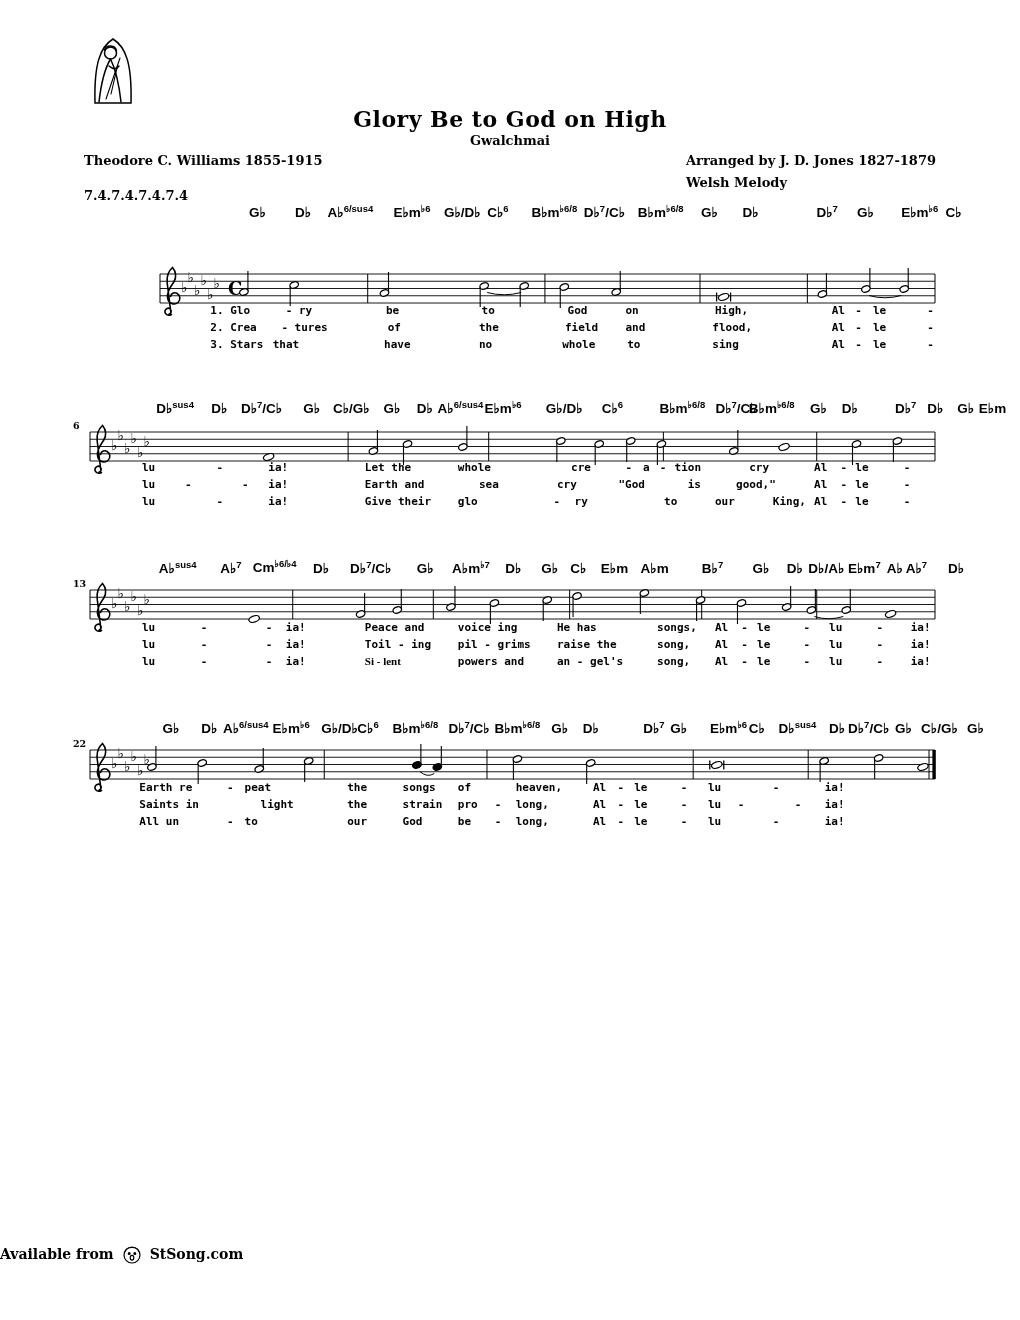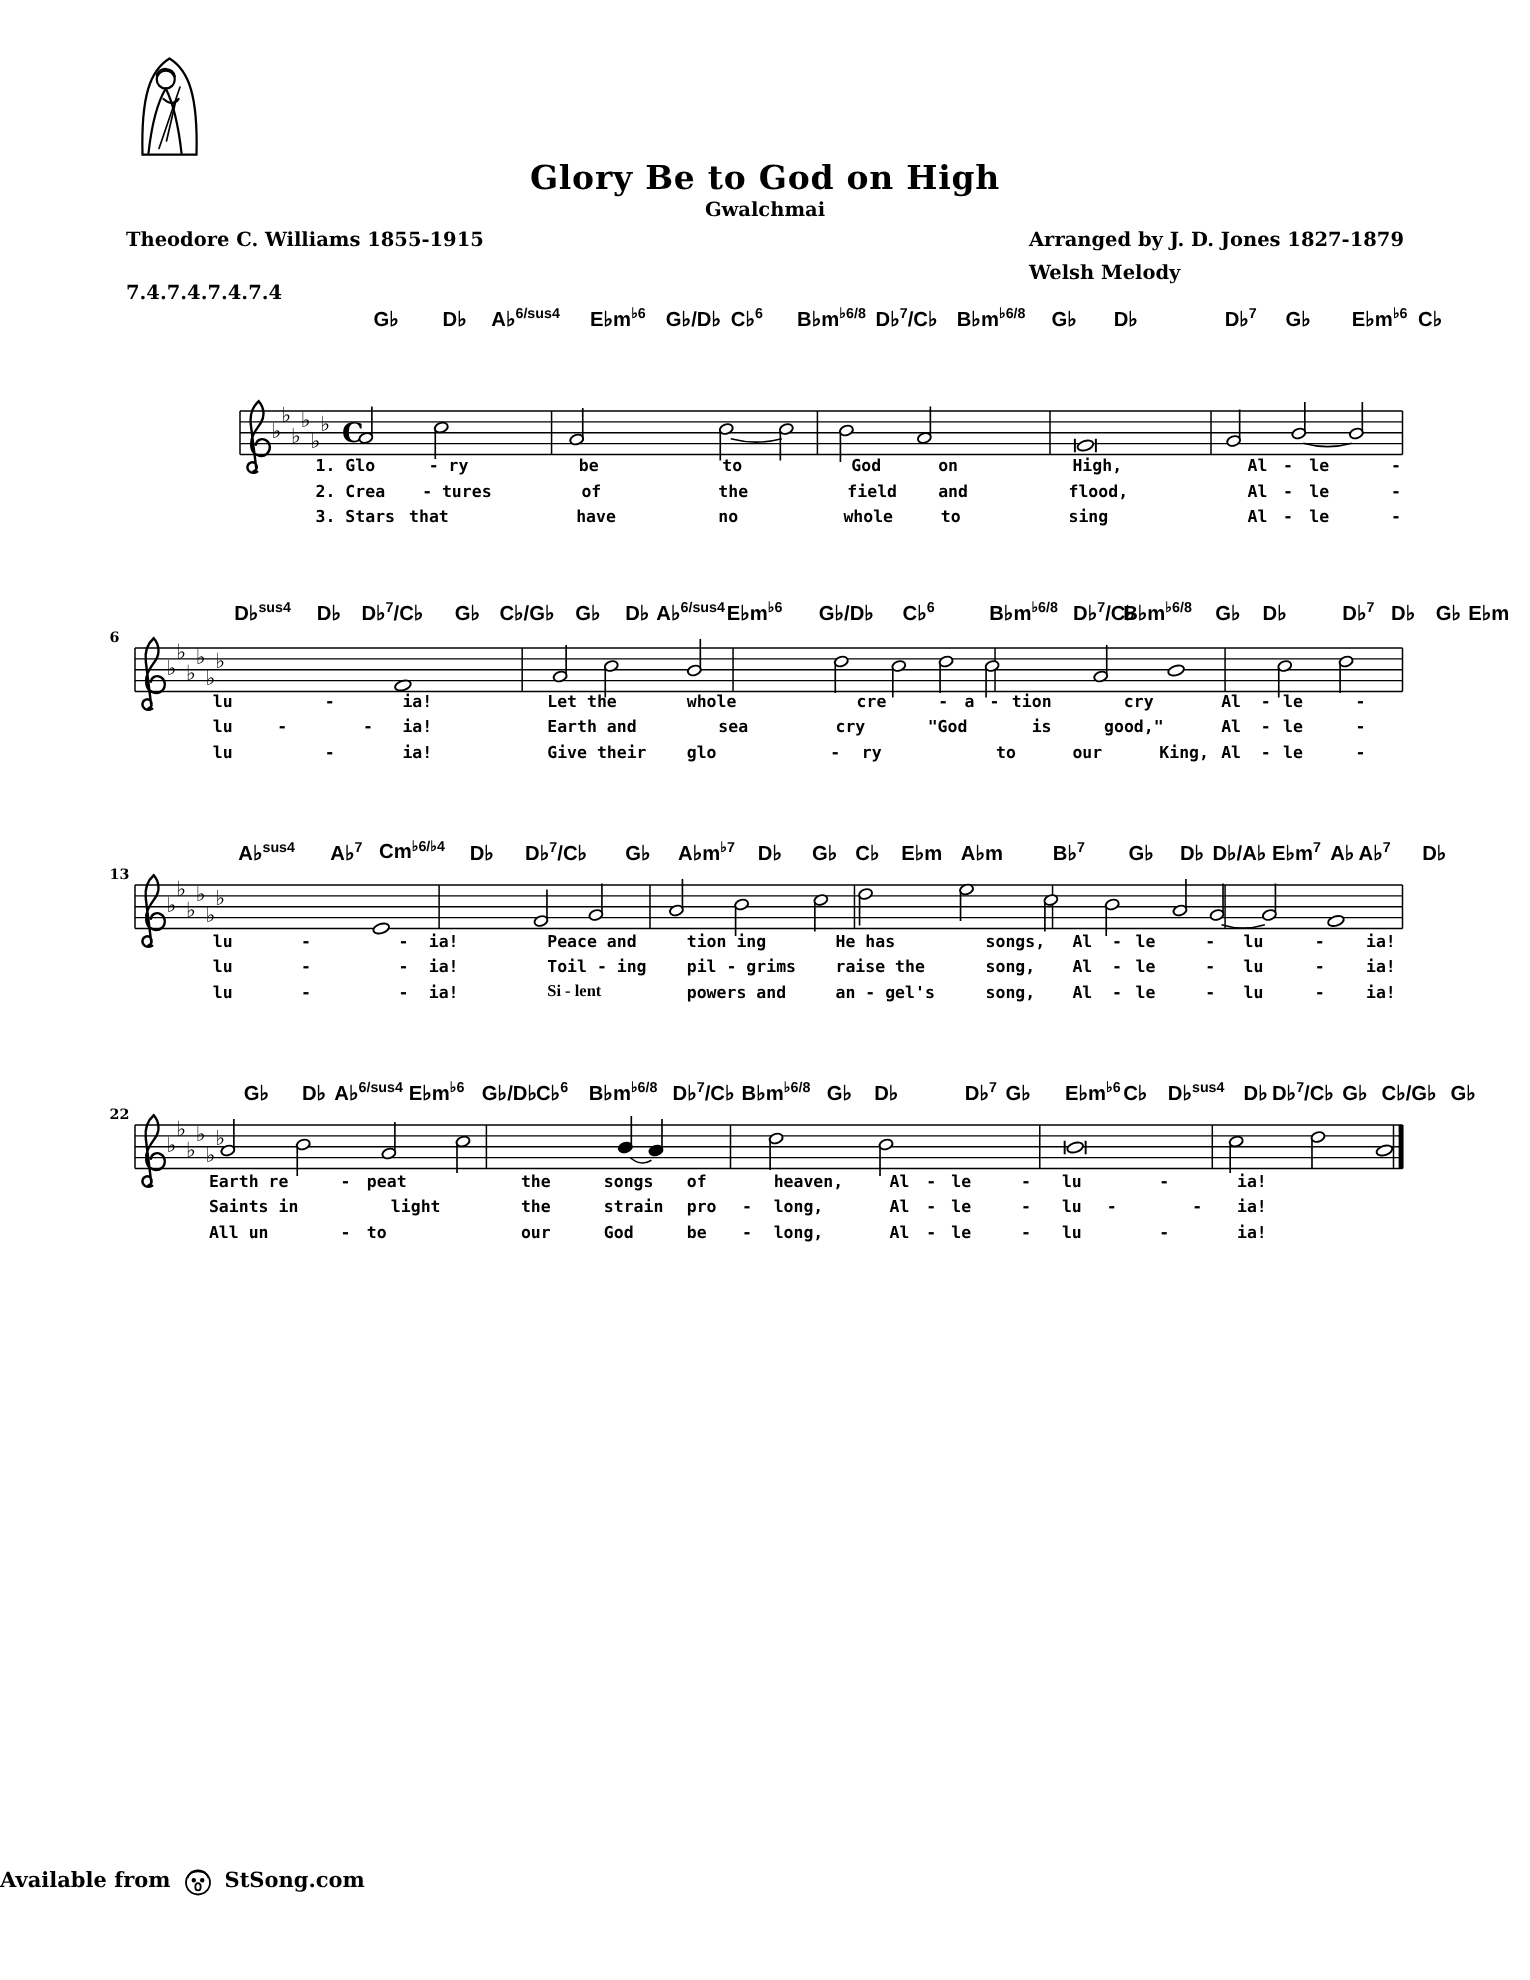--- a/index.html
+++ b/index.html
@@ -364,21 +364,21 @@
         <line x1="766.28" y1="34.5" x2="766.28" y2="15" stroke="#000" stroke-width="1.1"></line>
         <ellipse cx="806.5840000000001" cy="40" rx="5.4" ry="3.1" transform="rotate(-18 806.5840000000001 40)" fill="#fff" stroke="#000" stroke-width="1.3"></ellipse>
       </svg>
     <div class="lyrics">
         <div class="lrow" style="top: 65px;">
           <span class="lyr" style="left: 6.6%;">lu</span>
           <span class="lyr" style="left: 13.3%;">-</span>
           <span class="lyr" style="left: 20.7%;">-</span>
           <span class="lyr" style="left: 23%;">ia!</span>
           <span class="lyr" style="left: 32%;">Peace and</span>
-          <span class="lyr" style="left: 42.6%;">tion ing</span>
+          <span class="lyr" style="left: 42.6%;">voice ing</span>
           <span class="lyr" style="left: 53.9%;">He has</span>
           <span class="lyr" style="left: 65.3%;">songs,</span>
           <span class="lyr" style="left: 71.9%;">Al</span>
           <span class="lyr" style="left: 74.9%;">-</span>
           <span class="lyr" style="left: 76.7%;">le</span>
           <span class="lyr" style="left: 82%;">-</span>
           <span class="lyr" style="left: 84.9%;">lu</span>
           <span class="lyr" style="left: 90.3%;">-</span>
           <span class="lyr" style="left: 94.2%;">ia!</span>
         </div>

